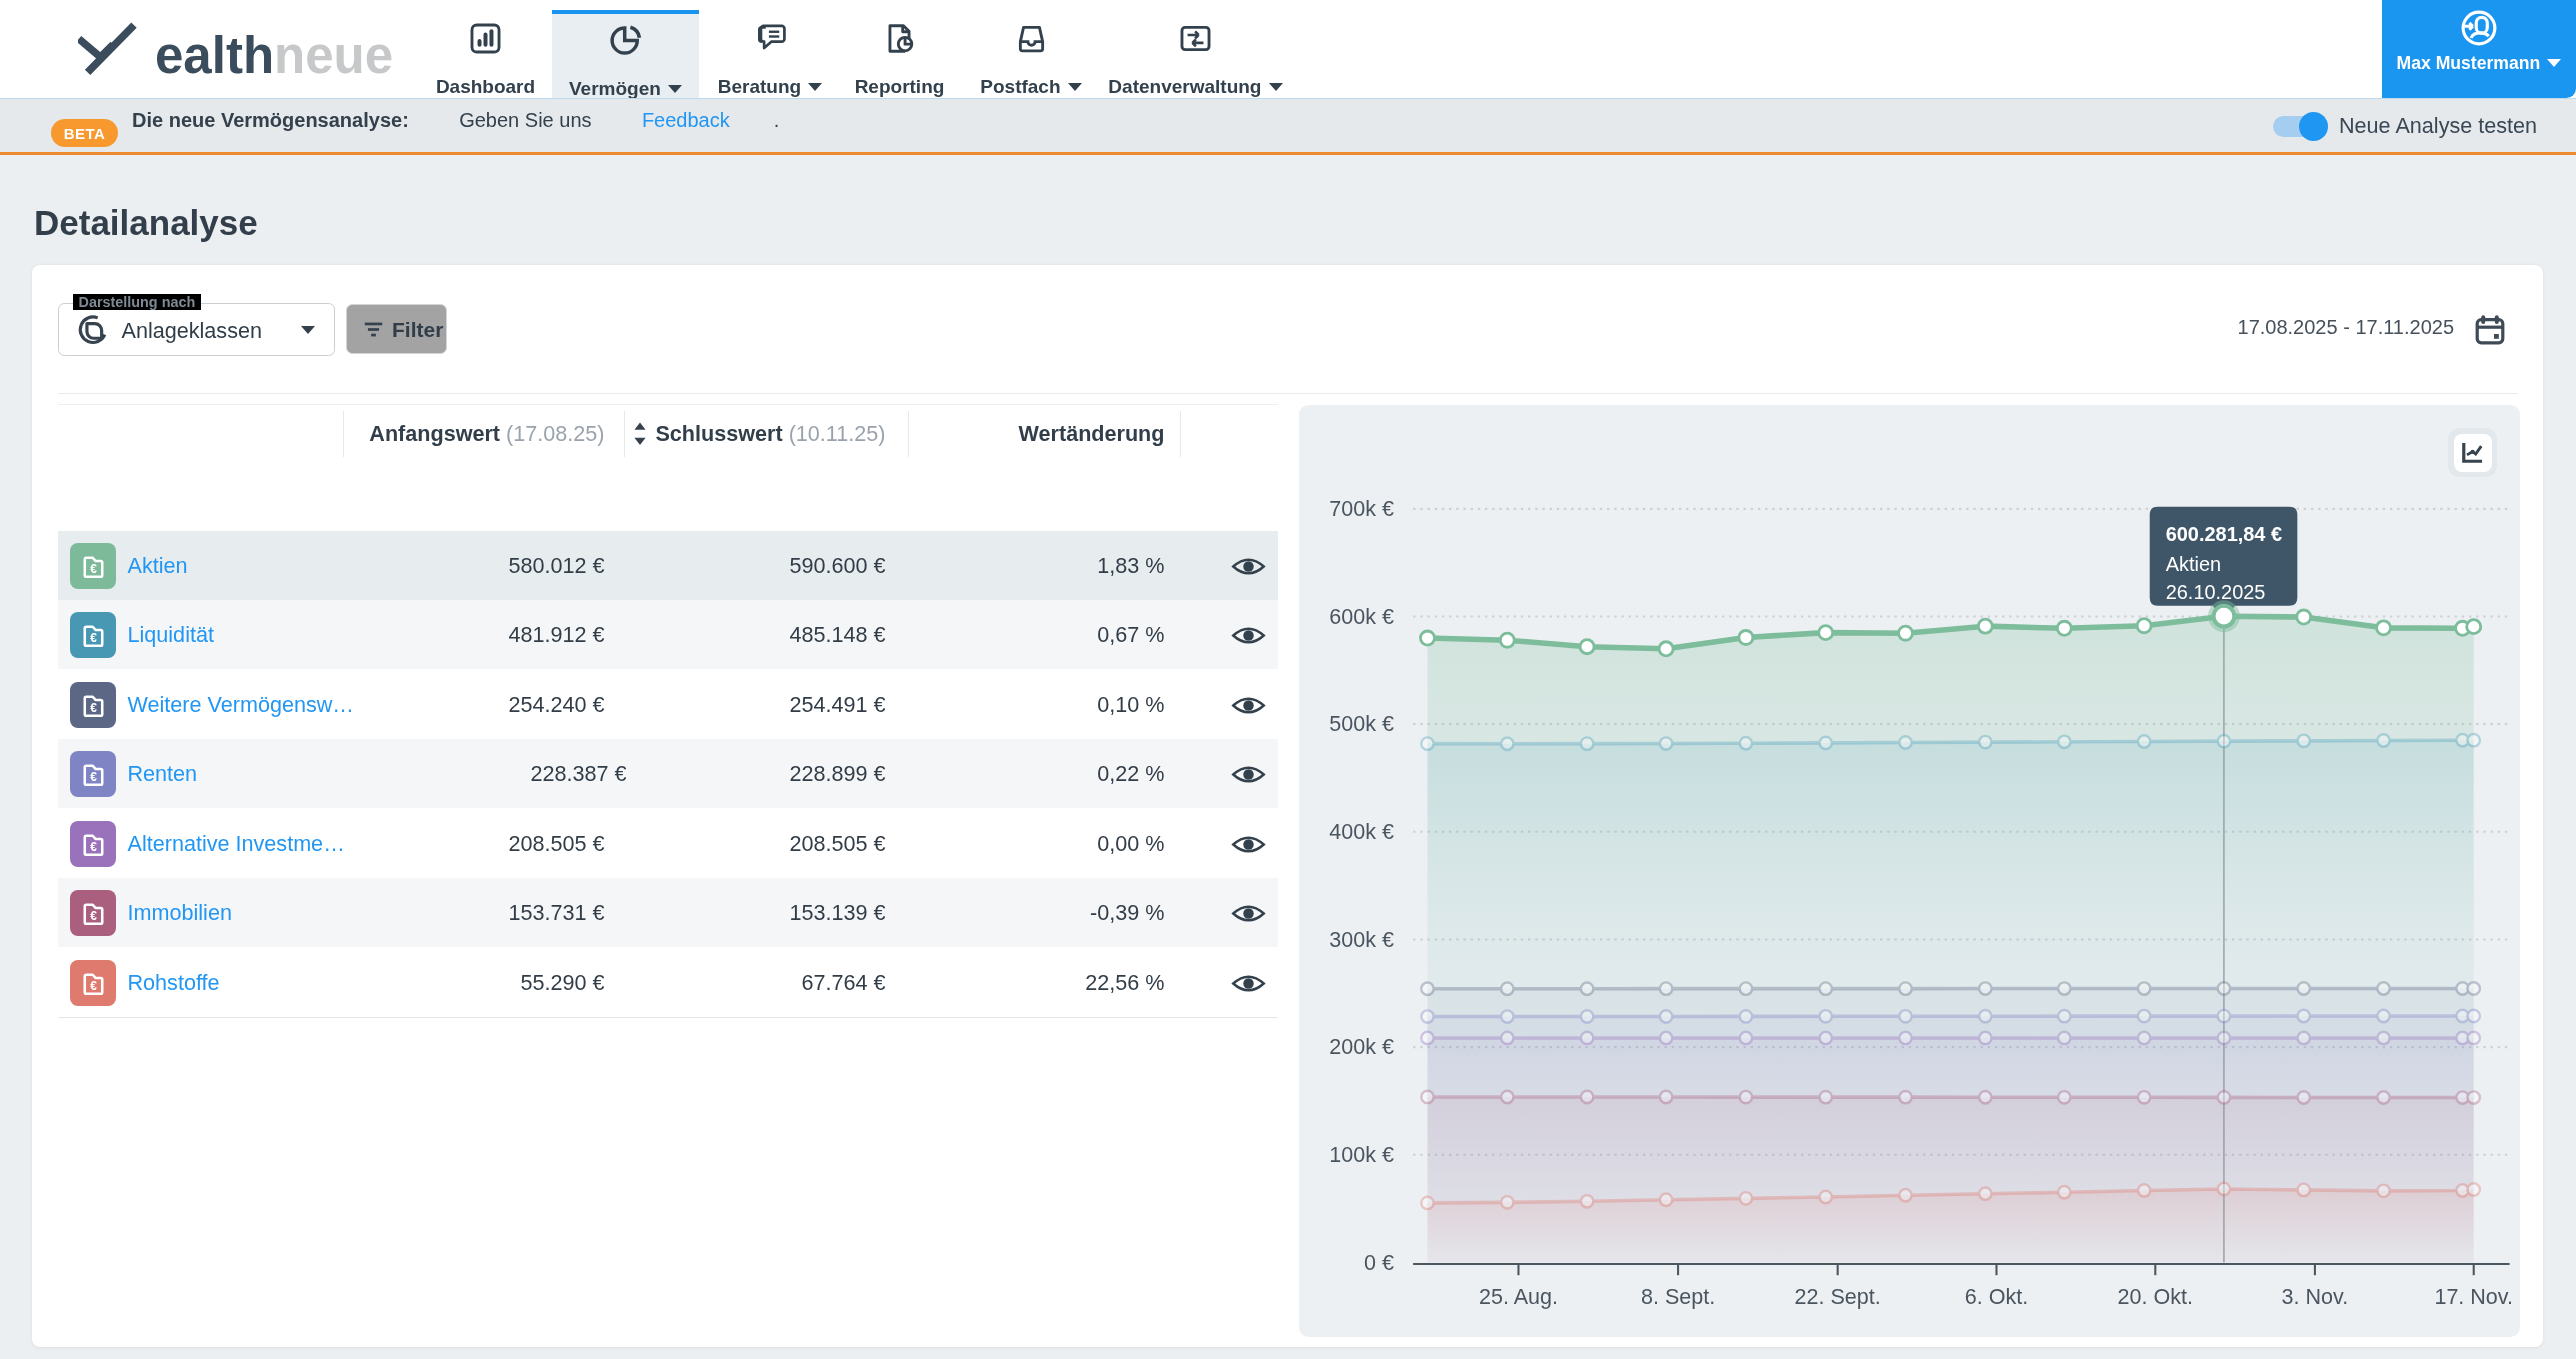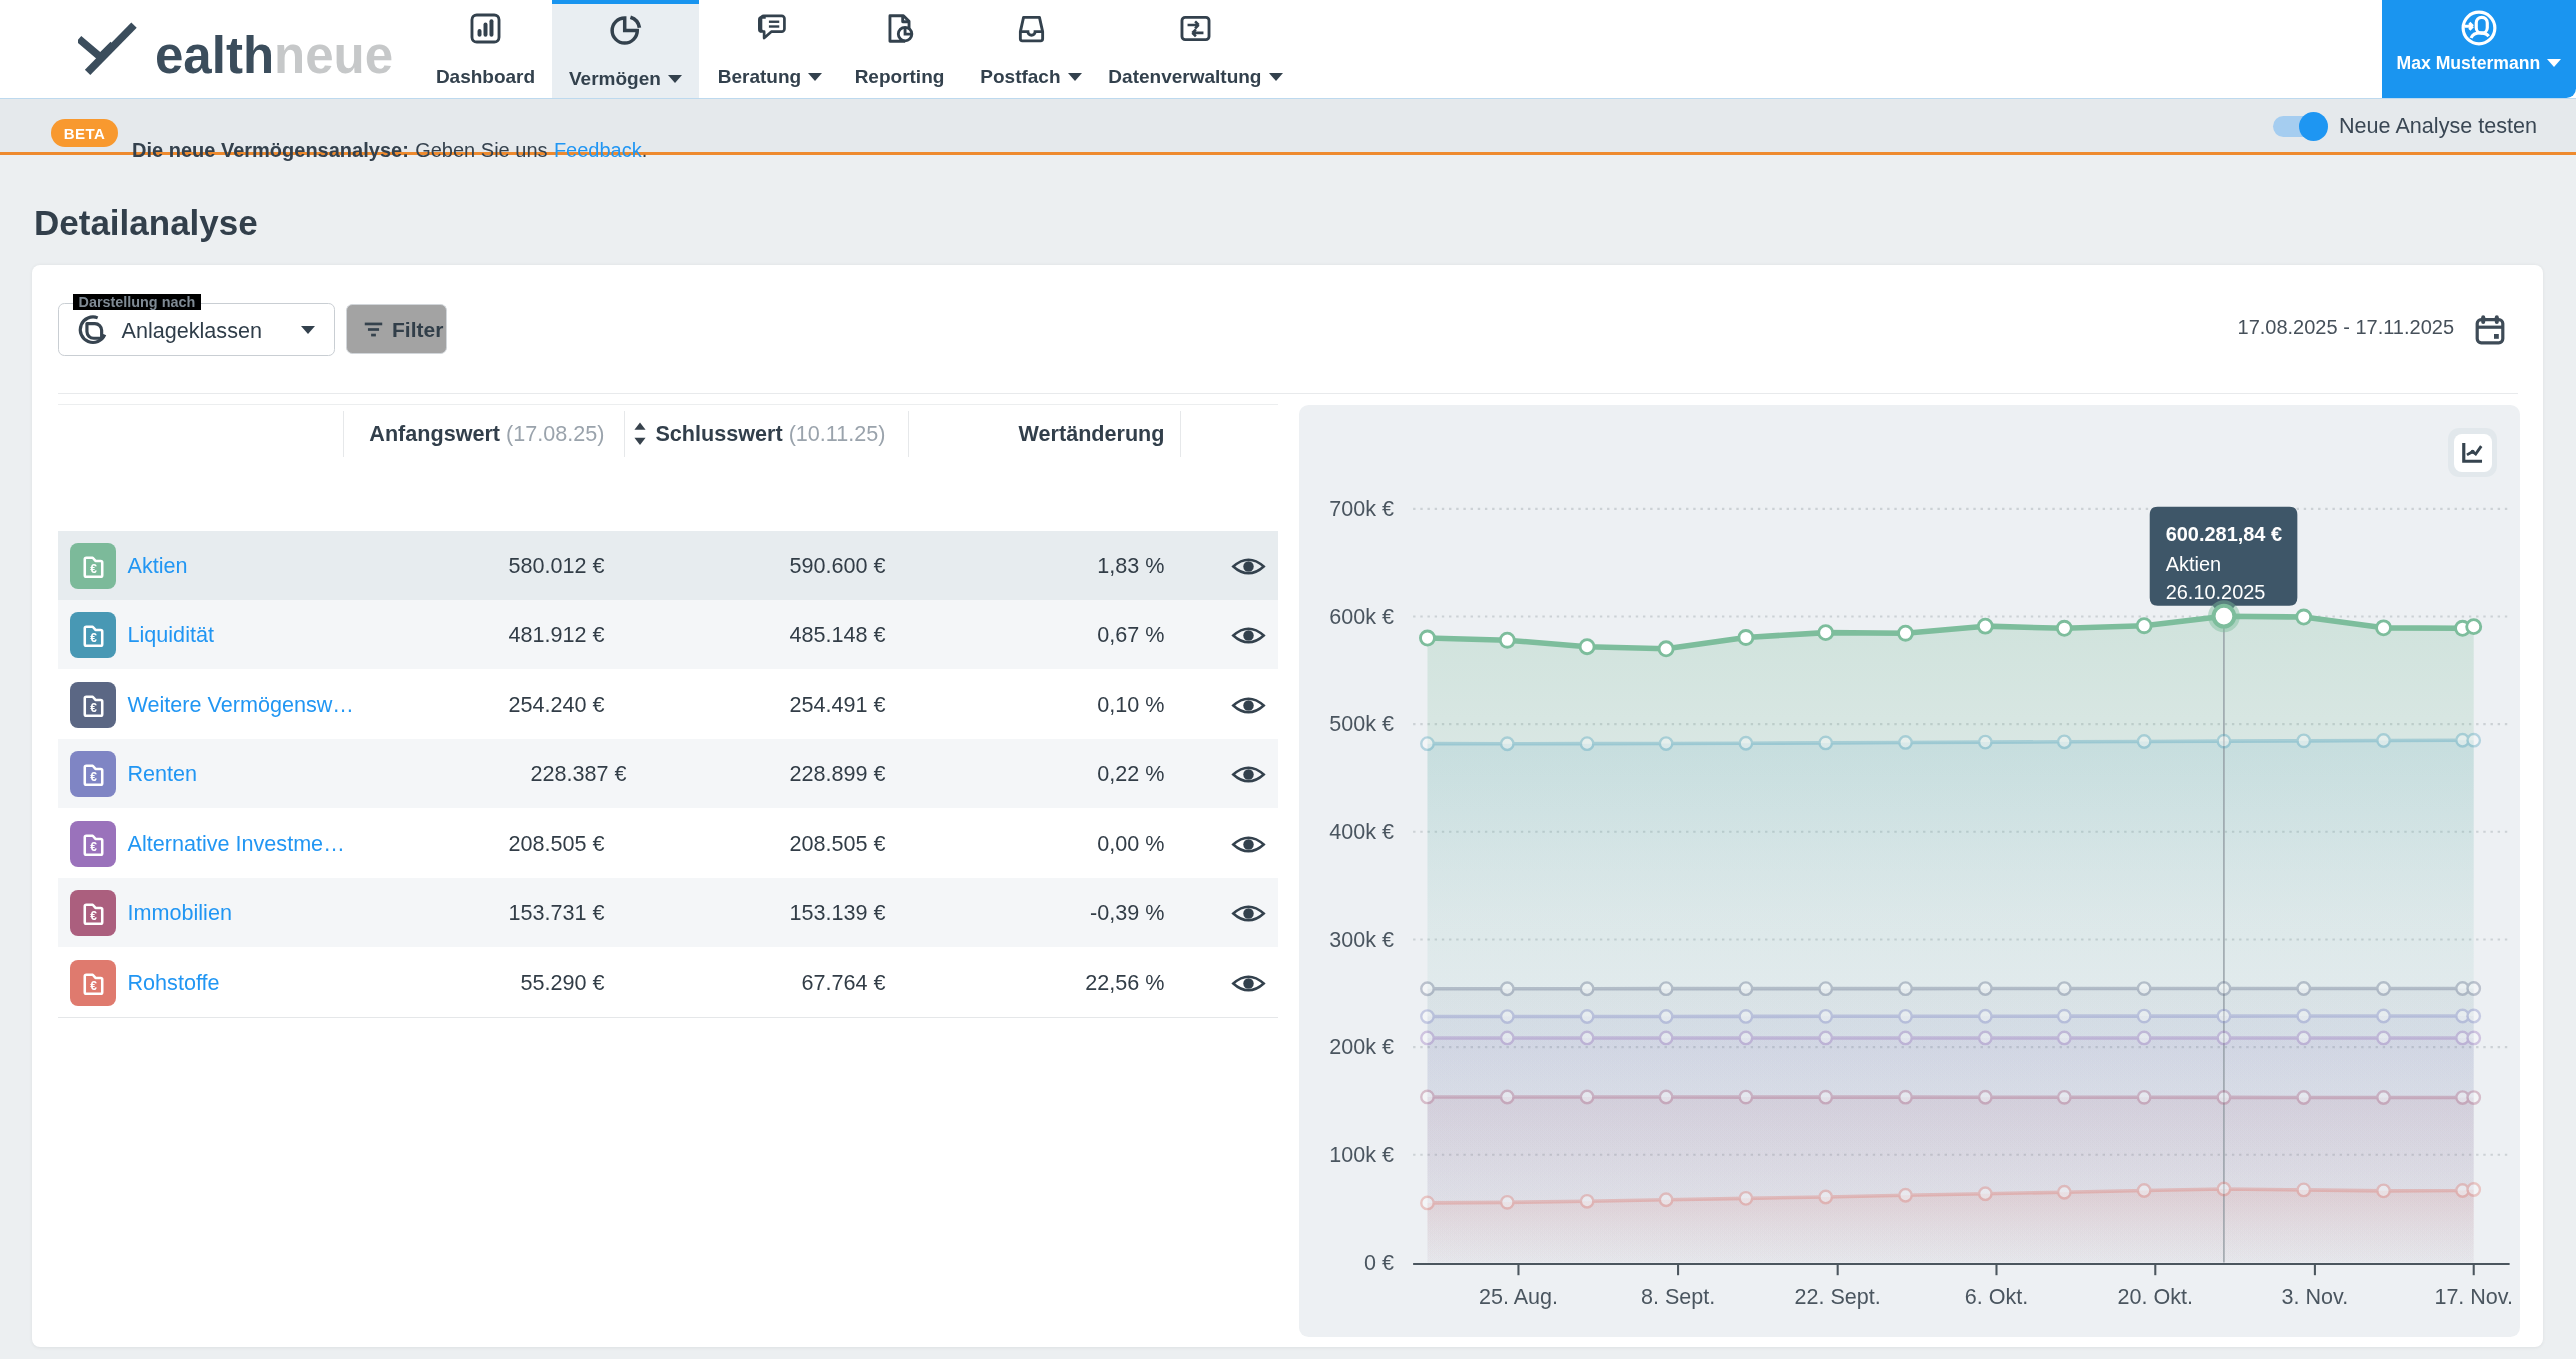--- a/index.html
+++ b/index.html
@@ -4,34 +4,34 @@
 * { margin:0; padding:0; box-sizing:border-box; }
 html,body { width:2576px; height:1359px; font-family:"Liberation Sans",sans-serif; background:#eceff1; overflow:hidden; }
 #page { position:relative; width:2576px; height:1359px; }
 
 
 #nav { position:absolute; left:0; top:0; width:2576px; height:98px; background:#fff; }
 #logo { position:absolute; left:78px; top:0px; width:335px; height:98px; }
 #logo svg { position:absolute; left:0; top:21.6px; }
 #logo .lt { position:absolute; left:77px; top:26px; font-weight:bold; font-size:51px; letter-spacing:0px; color:#3b4d5c; }
 #logo .lt i { font-style:normal; color:#c6c8c9; }
-.navitem { position:absolute; top:0; height:98px; display:flex; flex-direction:column; align-items:center; justify-content:center; gap:20px; color:#33414d; }
+.navitem { position:absolute; top:10px; height:98px; display:flex; flex-direction:column; align-items:center; justify-content:center; gap:20px; color:#33414d; }
 .navitem .lbl { font-weight:bold; font-size:19px; display:flex; align-items:center; gap:7.2px; }
 .caret { width:0; height:0; border-left:7.2px solid transparent; border-right:7.2px solid transparent; border-top:8.8px solid #33414d; display:inline-block; }
 .caretw { border-top-color:#fff; }
 #tab-verm { left:552px; width:147px; background:#e9eef2; border-top:4px solid #1894ef; }
 #maxbtn { position:absolute; right:0; top:0; width:194px; height:98px; background:#1a95f0; color:#fff;
   display:flex; flex-direction:column; align-items:center; justify-content:flex-start; padding-top:8px; gap:4.8px; border-radius:0 0 9.6px 0; }
 #maxbtn .lbl { font-weight:bold; font-size:17.6px; display:flex; align-items:center; gap:7.2px; }
 
 
 #banner { position:absolute; left:0; top:98px; width:2576px; height:57px; background:#e5e9ec; border-bottom:3.2px solid #ee8a2e; border-top:1.6px solid #bdd9ee; }
 #beta { position:absolute; left:51px; top:20px; width:67px; height:28px; background:#f8992f; border-radius:14.4px; color:#fff;
   font-weight:bold; font-size:15px; display:flex; align-items:center; justify-content:center; letter-spacing:0.4px; }
-#bannertext { position:absolute; left:132px; top:10.4px; height:53px; display:flex; align-items:flex-end; font-size:20px; color:#34414d; }
+#bannertext { position:absolute; left:132px; top:10.4px; height:53px; display:flex; align-items:flex-start; font-size:20px; color:#34414d;gap:44px; }
 #bannertext b { margin-right:6.4px; }
 #bannertext .fblink { color:#2196f3; margin-left:6.4px; }
 #toggle { position:absolute; left:2273px; top:17px; width:53px; height:21px; border-radius:10.4px; background:#a5cdf0; }
 #toggle .knob { position:absolute; right:-2.4px; top:-4px; width:29px; height:29px; border-radius:50%; background:#1e96f2; }
 #toglbl { position:absolute; left:2339px; top:0; height:53px; display:flex; align-items:center; font-size:21.6px; color:#3a4754; }
 
 
 #h1 { position:absolute; left:34px; top:203px; font-size:35px; font-weight:bold; color:#323f4b; }
 #card { position:absolute; left:32px; top:265px; width:2511px; height:1082px; background:#fff; border-radius:8px;
   box-shadow:0 0.8px 3.2px rgba(50,60,70,.08); }

